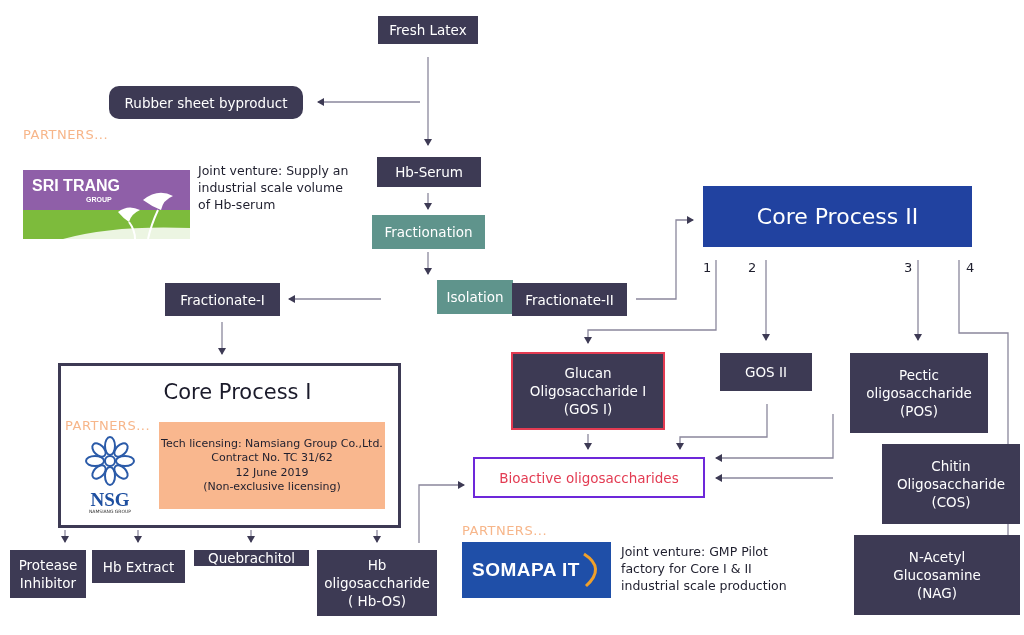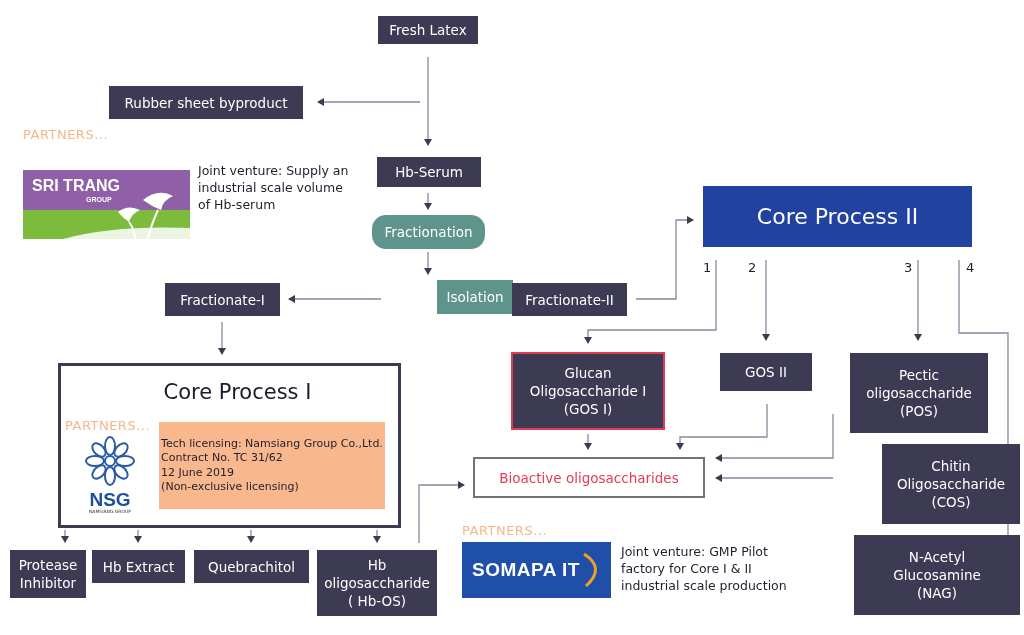--- a/index.html
+++ b/index.html
@@ -5,28 +5,28 @@
   html, body { margin: 0; padding: 0; background: #ffffff; }
   body { width: 1024px; height: 635px; position: relative; overflow: hidden;
          font-family: "DejaVu Sans", "Liberation Sans", sans-serif; }
   .box { position: absolute; display: flex; align-items: center; justify-content: center;
          text-align: center; color: #ffffff; font-size: 13.5px; line-height: 18px;
          box-sizing: border-box; white-space: pre-line; }
   .dark { background: #3d3a54; }
   .teal { background: #5f948c; }
   .blue { background: #2142a0; font-size: 22px; }
   .red-border { border: 2px solid #e33b52; }
-  .bio { background: #ffffff; border: 2px solid #737373; color: #e33b52; }
+  .bio { background: #ffffff; border: 2px solid #6d28d9; color: #e33b52; }
   .core1 { position: absolute; border: 3px solid #3d3a54; box-sizing: border-box; background: #fff; }
   .core1-title { position: absolute; left: 0; right: 0; top: 14px; text-align: center;
                  font-size: 21px; color: #1a1a2a; padding-left: 16px; }
   .partners { position: absolute; color: #f7b68a; font-size: 13px; letter-spacing: 0.5px; }
   .note { position: absolute; color: #1f1f2e; font-size: 12.5px; line-height: 17px; white-space: pre-line; }
   .license { position: absolute; background: #f9b78e; color: #1f1f2e; font-size: 11px; line-height: 14.5px;
-             display: flex; align-items: center; justify-content: center; white-space: pre-line; }
+             display: flex; align-items: center; justify-content: center; text-align: center; white-space: pre-line; }
   .num { position: absolute; font-size: 13px; color: #1f1f2e; }
   svg.wires { position: absolute; left: 0; top: 0; }
   .logo { position: absolute; overflow: hidden; }
 </style>
 </head>
 <body>
 
 <svg class="wires" width="1024" height="635">
   <defs>
     <marker id="ah" markerWidth="8" markerHeight="8" refX="6" refY="4" orient="auto" markerUnits="userSpaceOnUse">
@@ -53,23 +53,23 @@
     <path d="M833,478 H716"></path>
     <path d="M419,543 V485 H464"></path>
     <path d="M65,530 V542"></path>
     <path d="M138,530 V542"></path>
     <path d="M251,530 V542"></path>
     <path d="M377,530 V542"></path>
   </g>
 </svg>
 
 <div class="box dark" style="left:378px;top:16px;width:100px;height:28px;">Fresh  Latex</div>
-<div class="box dark" style="left:109px;top:86px;width:194px;height:33px;">Rubber sheet byproduct</div>
+<div class="box dark" style="left:109px;top:86px;width:194px;height:33px;border-radius:10px;">Rubber sheet byproduct</div>
 <div class="box dark" style="left:377px;top:157px;width:104px;height:30px;">Hb-Serum</div>
-<div class="box teal" style="left:372px;top:215px;width:113px;height:34px;border-radius:14px;">Fractionation</div>
+<div class="box teal" style="left:372px;top:215px;width:113px;height:34px;">Fractionation</div>
 <div class="box teal" style="left:391px;top:280px;width:76px;height:34px;margin-left:46px;">Isolation</div>
 <div class="box dark" style="left:165px;top:283px;width:115px;height:33px;">Fractionate-I</div>
 <div class="box dark" style="left:512px;top:283px;width:115px;height:33px;">Fractionate-II</div>
 
 <div class="box blue" style="left:703px;top:186px;width:269px;height:61px;">Core Process II</div>
 <span class="num" style="left:703px;top:260px;">1</span>
 <span class="num" style="left:748px;top:260px;">2</span>
 <span class="num" style="left:904px;top:260px;">3</span>
 <span class="num" style="left:966px;top:260px;">4</span>
 
@@ -99,32 +99,32 @@
       <ellipse cx="30" cy="40" rx="5" ry="9"></ellipse>
       <ellipse cx="15" cy="25" rx="9" ry="5"></ellipse>
       <ellipse cx="45" cy="25" rx="9" ry="5"></ellipse>
       <ellipse cx="19" cy="14" rx="5" ry="8" transform="rotate(-45 19 14)"></ellipse>
       <ellipse cx="41" cy="14" rx="5" ry="8" transform="rotate(45 41 14)"></ellipse>
       <ellipse cx="19" cy="36" rx="5" ry="8" transform="rotate(45 19 36)"></ellipse>
       <ellipse cx="41" cy="36" rx="5" ry="8" transform="rotate(-45 41 36)"></ellipse>
       <circle cx="30" cy="25" r="5"></circle>
     </g>
   </svg>
-  <div style="text-align:center;color:#1e4fa0;font-weight:bold;font-size:19px;line-height:19px;font-family:Liberation Sans, sans-serif;">NSG</div>
+  <div style="text-align:center;color:#1e4fa0;font-weight:bold;font-size:19px;line-height:19px;font-family:Liberation Serif, serif;">NSG</div>
   <div style="text-align:center;color:#333;font-size:4.5px;line-height:6px;">NAMSIANG GROUP</div>
 </div>
 <div class="license" style="left:159px;top:422px;width:226px;height:87px;">Tech licensing: Namsiang Group Co.,Ltd.
 Contract No. TC 31/62
 12 June 2019
 (Non-exclusive licensing)</div>
 
 <div class="box dark" style="left:10px;top:550px;width:76px;height:48px;">Protease
 Inhibitor</div>
 <div class="box dark" style="left:92px;top:550px;width:93px;height:33px;">Hb Extract</div>
-<div class="box dark" style="left:194px;top:550px;width:115px;height:33px;">Quebrachitol</div>
+<div class="box dark" style="left:194px;top:550px;width:115px;height:16px;">Quebrachitol</div>
 <div class="box dark" style="left:317px;top:550px;width:120px;height:66px;">Hb
 oligosaccharide
 ( Hb-OS)</div>
 
 <span class="partners" style="left:23px;top:127px;">PARTNERS...</span>
 <div class="logo" style="left:23px;top:154px;width:167px;height:69px;margin-top:16px;">
   <svg width="167" height="69" viewBox="0 0 167 69" style="position:absolute;left:0;top:0;">
     <rect x="0" y="0" width="167" height="40" fill="#8f5fa8"></rect>
     <rect x="0" y="40" width="167" height="29" fill="#7dbb3c"></rect>
     <path d="M40,69 Q90,55 167,58 L167,69 Z" fill="#ffffff" opacity="0.85"></path>

